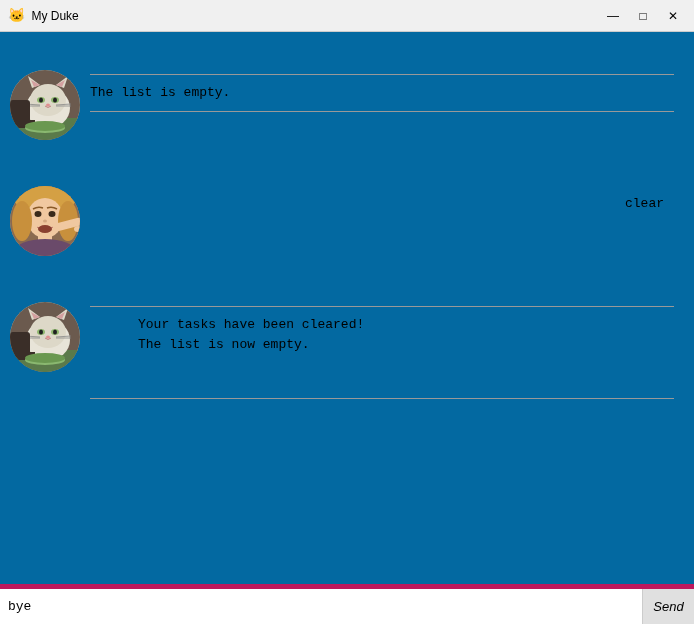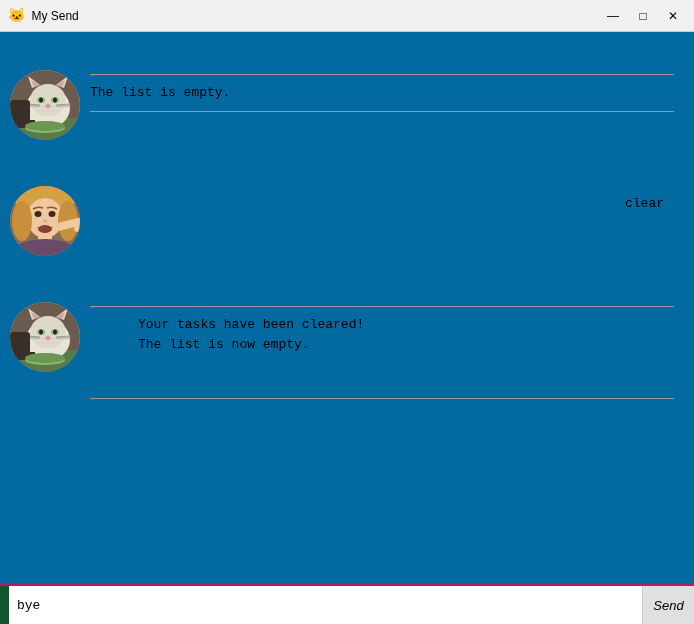--- a/index.html
+++ b/index.html
@@ -136,26 +136,25 @@
     .chat-area::-webkit-scrollbar-track {
       background: #e0e0e0;
     }
     .chat-area::-webkit-scrollbar-thumb {
       background: #aaa;
     }
 
     
     .input-area {
       display: flex;
-      border-top: 2px solid #be185d;
-      background: #14532d;
+      border-top: 5px solid #be185d;
+      background: #0ea5e9;
       flex-shrink: 0;
       height: 40px;
       align-items: center;
-      padding-left: 9px;
     }
     .chat-input {
       flex: 1;
       height: 100%;
       border: none;
       background: white;
       padding: 0 8px;
       font-size: 13px;
       font-family: 'Courier New', Courier, monospace;
       outline: none;
@@ -171,21 +170,21 @@
       font-family: 'Segoe UI', sans-serif;
       font-style: italic;
     }
   </style>
 </head>
 <body>
 
 <div class="title-bar">
   <div class="title-bar-left">
     <span style="font-size:14px;">🐱</span>
-    <span class="title-bar-title">My Send</span>
+    <span class="title-bar-title">My Duke</span>
   </div>
   <div class="title-bar-controls">
     <button class="title-btn">—</button>
     <button class="title-btn">□</button>
     <button class="title-btn close">✕</button>
   </div>
 </div>
 
 <div class="chat-area">
 

